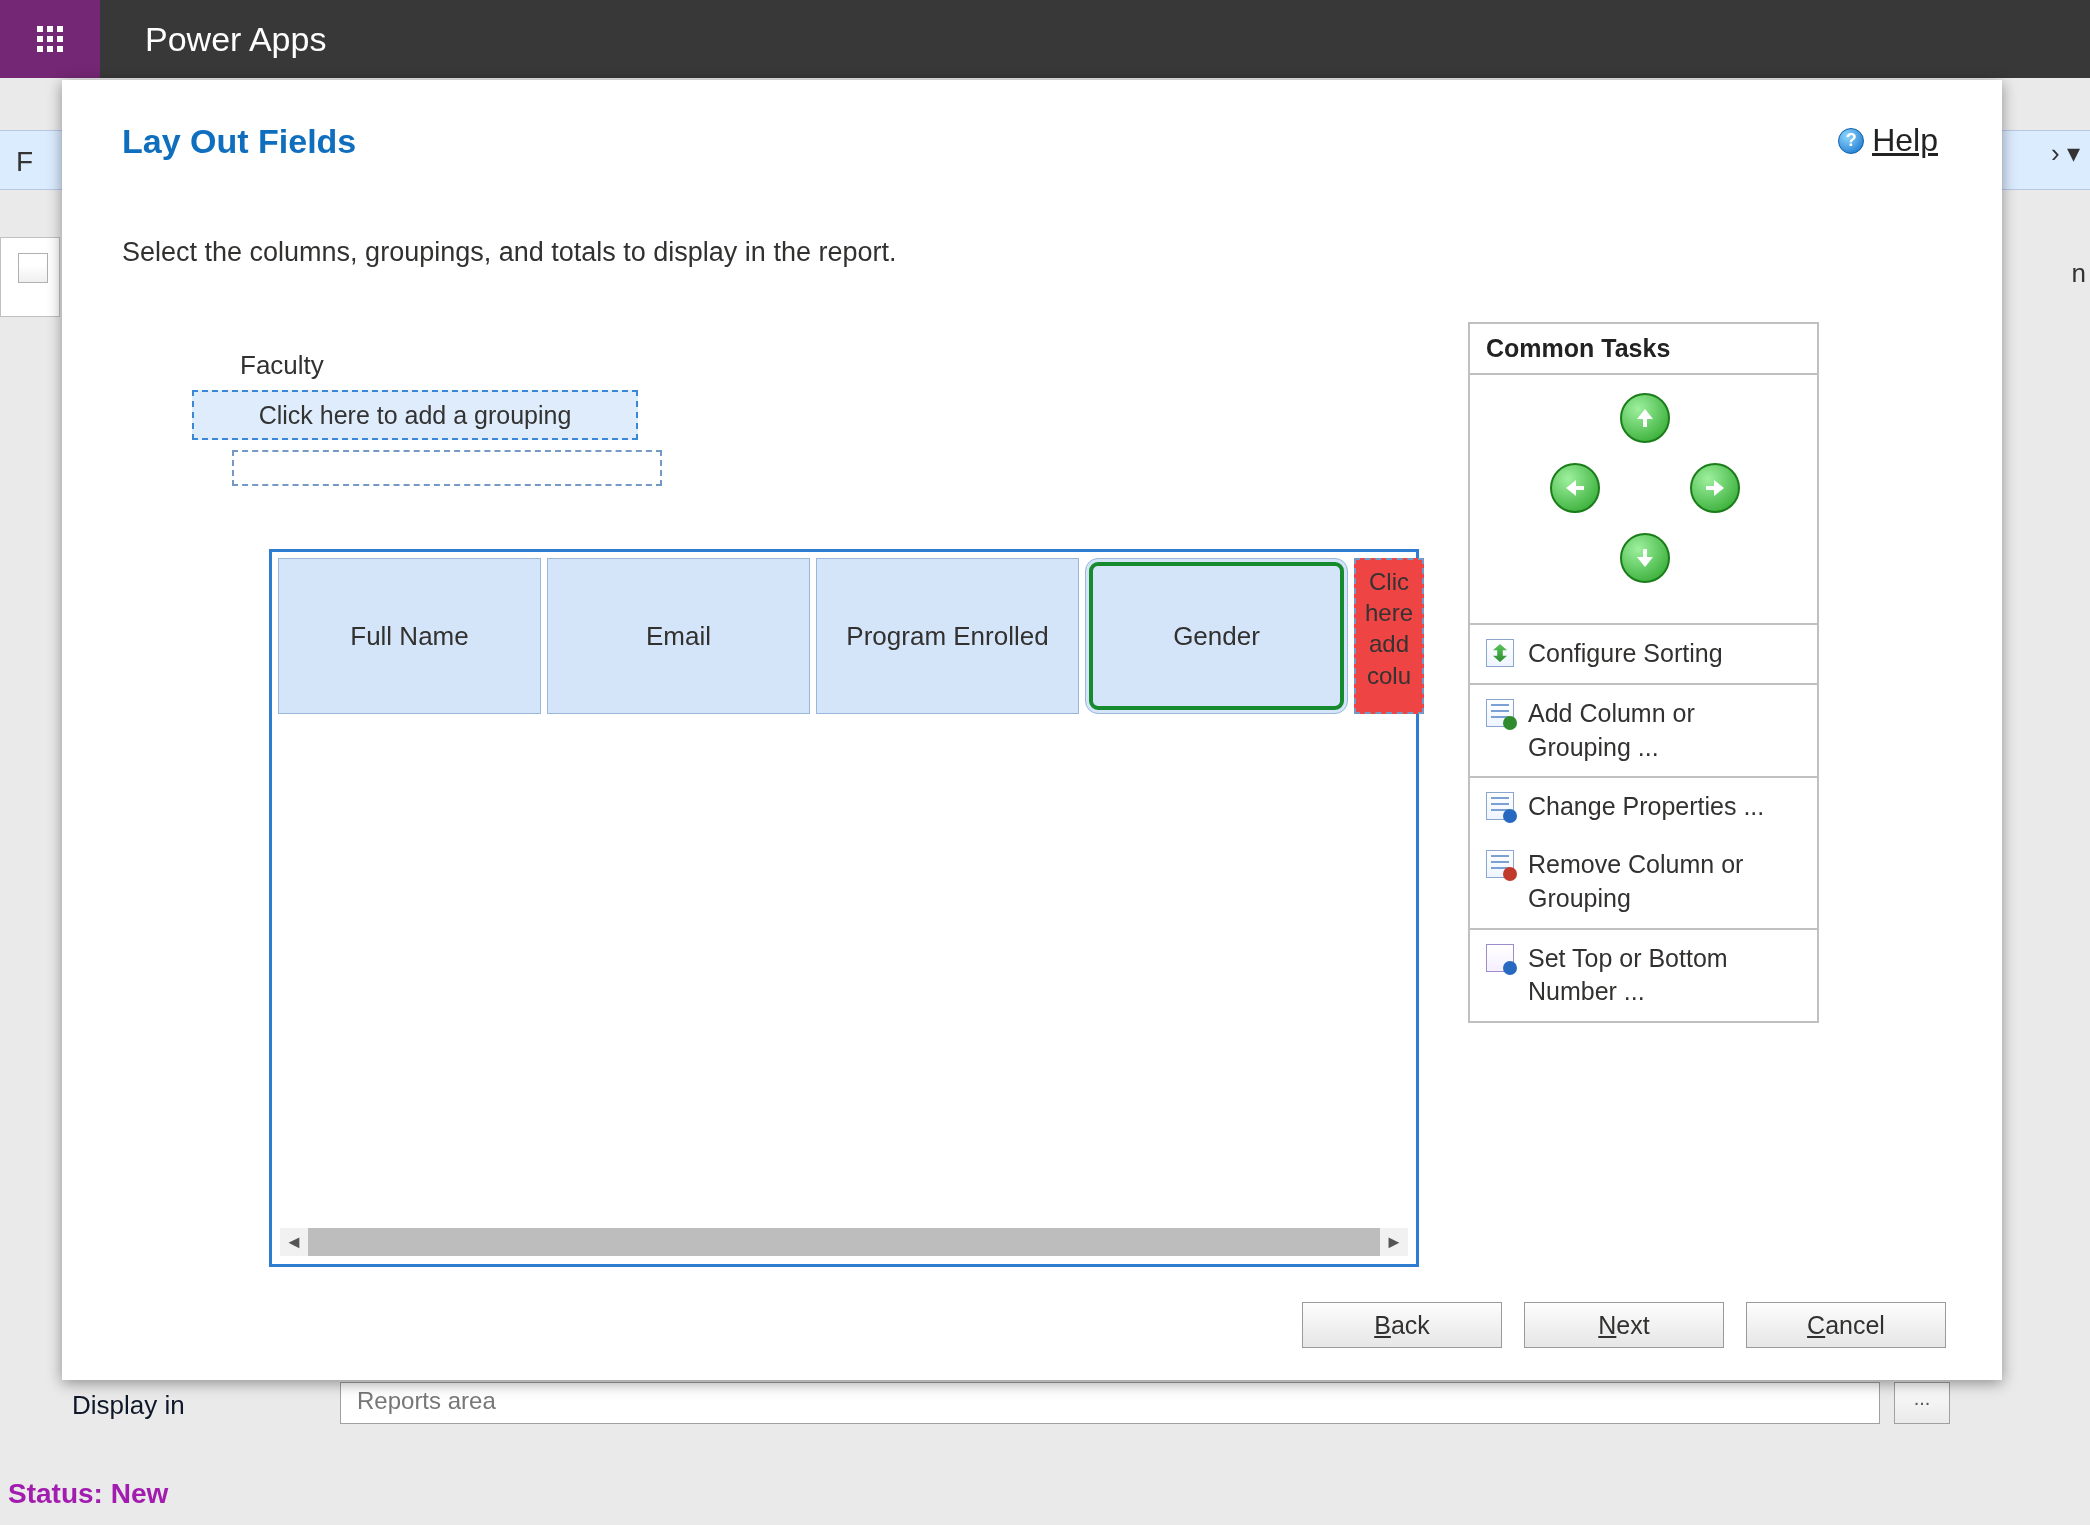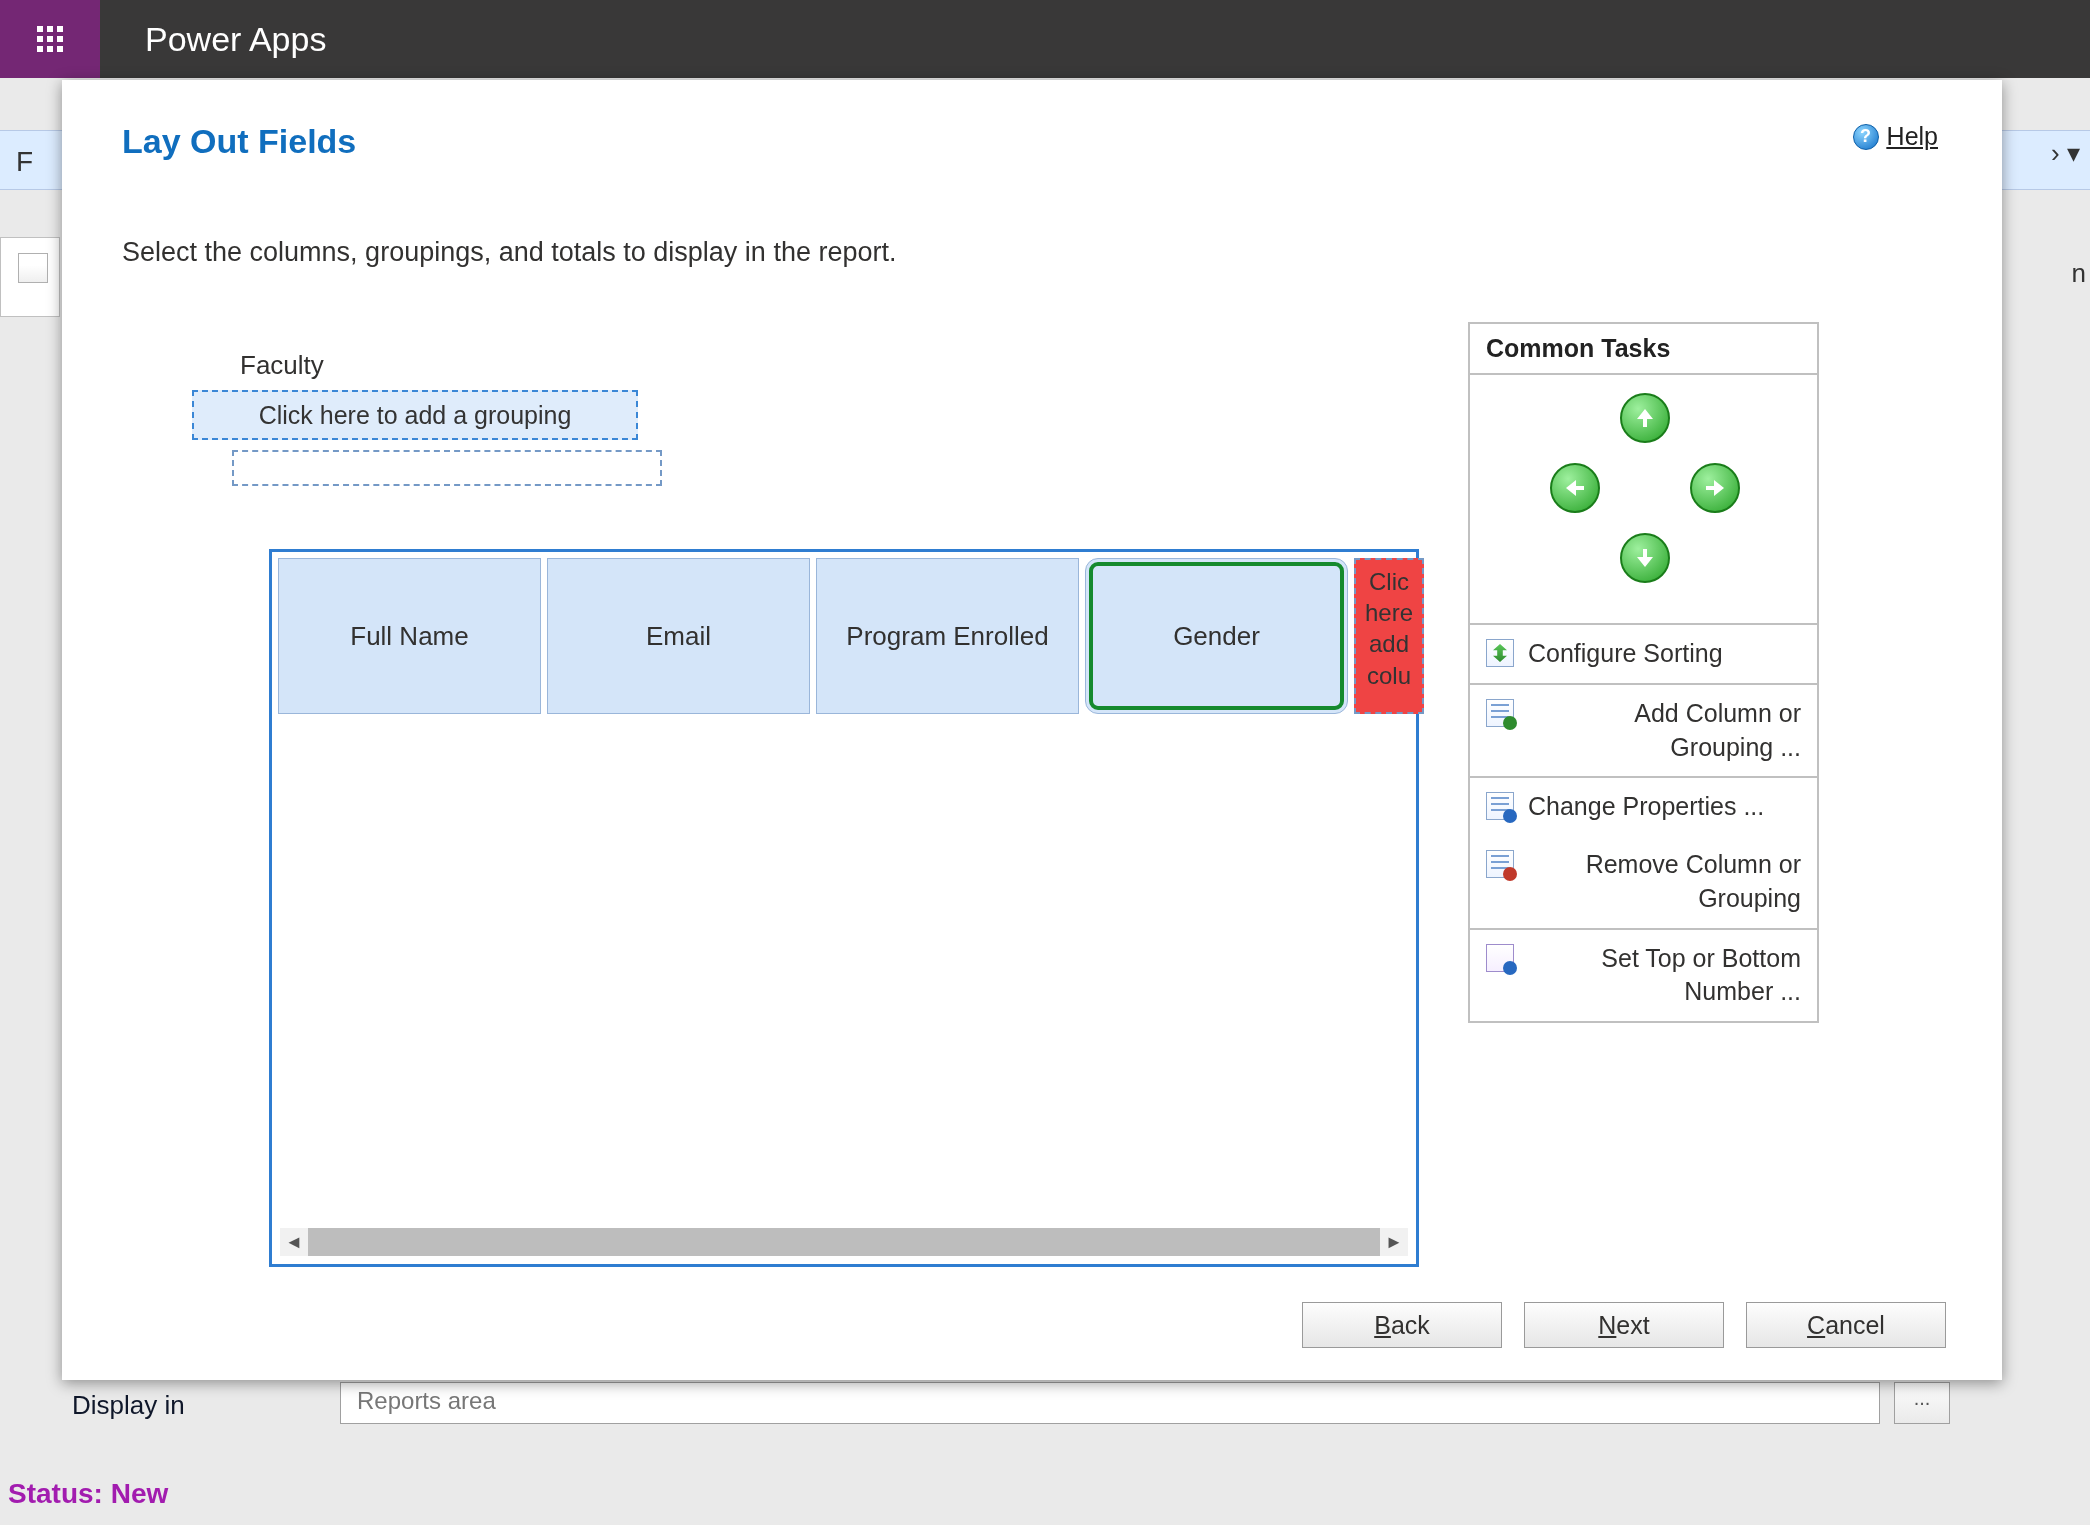--- a/index.html
+++ b/index.html
@@ -141,21 +141,21 @@
     cursor: pointer;
   }
   .help-link .q {
     width: 26px; height: 26px; border-radius: 50%;
     background: radial-gradient(circle at 35% 30%, #8ed6ff, #0e6dc7);
     color:#fff; font-weight:700; font-size:18px;
     display:flex; align-items:center; justify-content:center;
     border: 1px solid #0a5ea8;
   }
   .help-link .t {
-    font-size: 25px; color: #222;
+    font-size: 32px; color: #222;
     text-decoration: underline;
   }
   .help-link .ul-first { text-decoration: underline; }
   .dlg-subtitle {
     position: absolute;
     top: 157px; left: 60px;
     font-size: 27px;
     color: #323130;
   }
 
@@ -276,21 +276,21 @@
 
   .task-group { border-bottom: 2px solid #c0c0c0; }
   .task-group:last-child { border-bottom: none; }
   .task-item {
     display:flex; align-items:flex-start;
     gap: 14px;
     padding: 12px 16px;
     font-size: 25px;
     cursor:pointer;
   }
-  .task-item .txt { line-height: 1.35; text-align: right; }
+  .task-item .txt { line-height: 1.35; }
   .task-icon {
     flex-shrink:0;
     width: 28px; height: 28px;
     background: linear-gradient(#fff,#eef4ff);
     border: 1px solid #8aa6cc;
     position: relative;
     margin-top: 2px;
   }
   .task-icon.sort::after {
     content:'';

